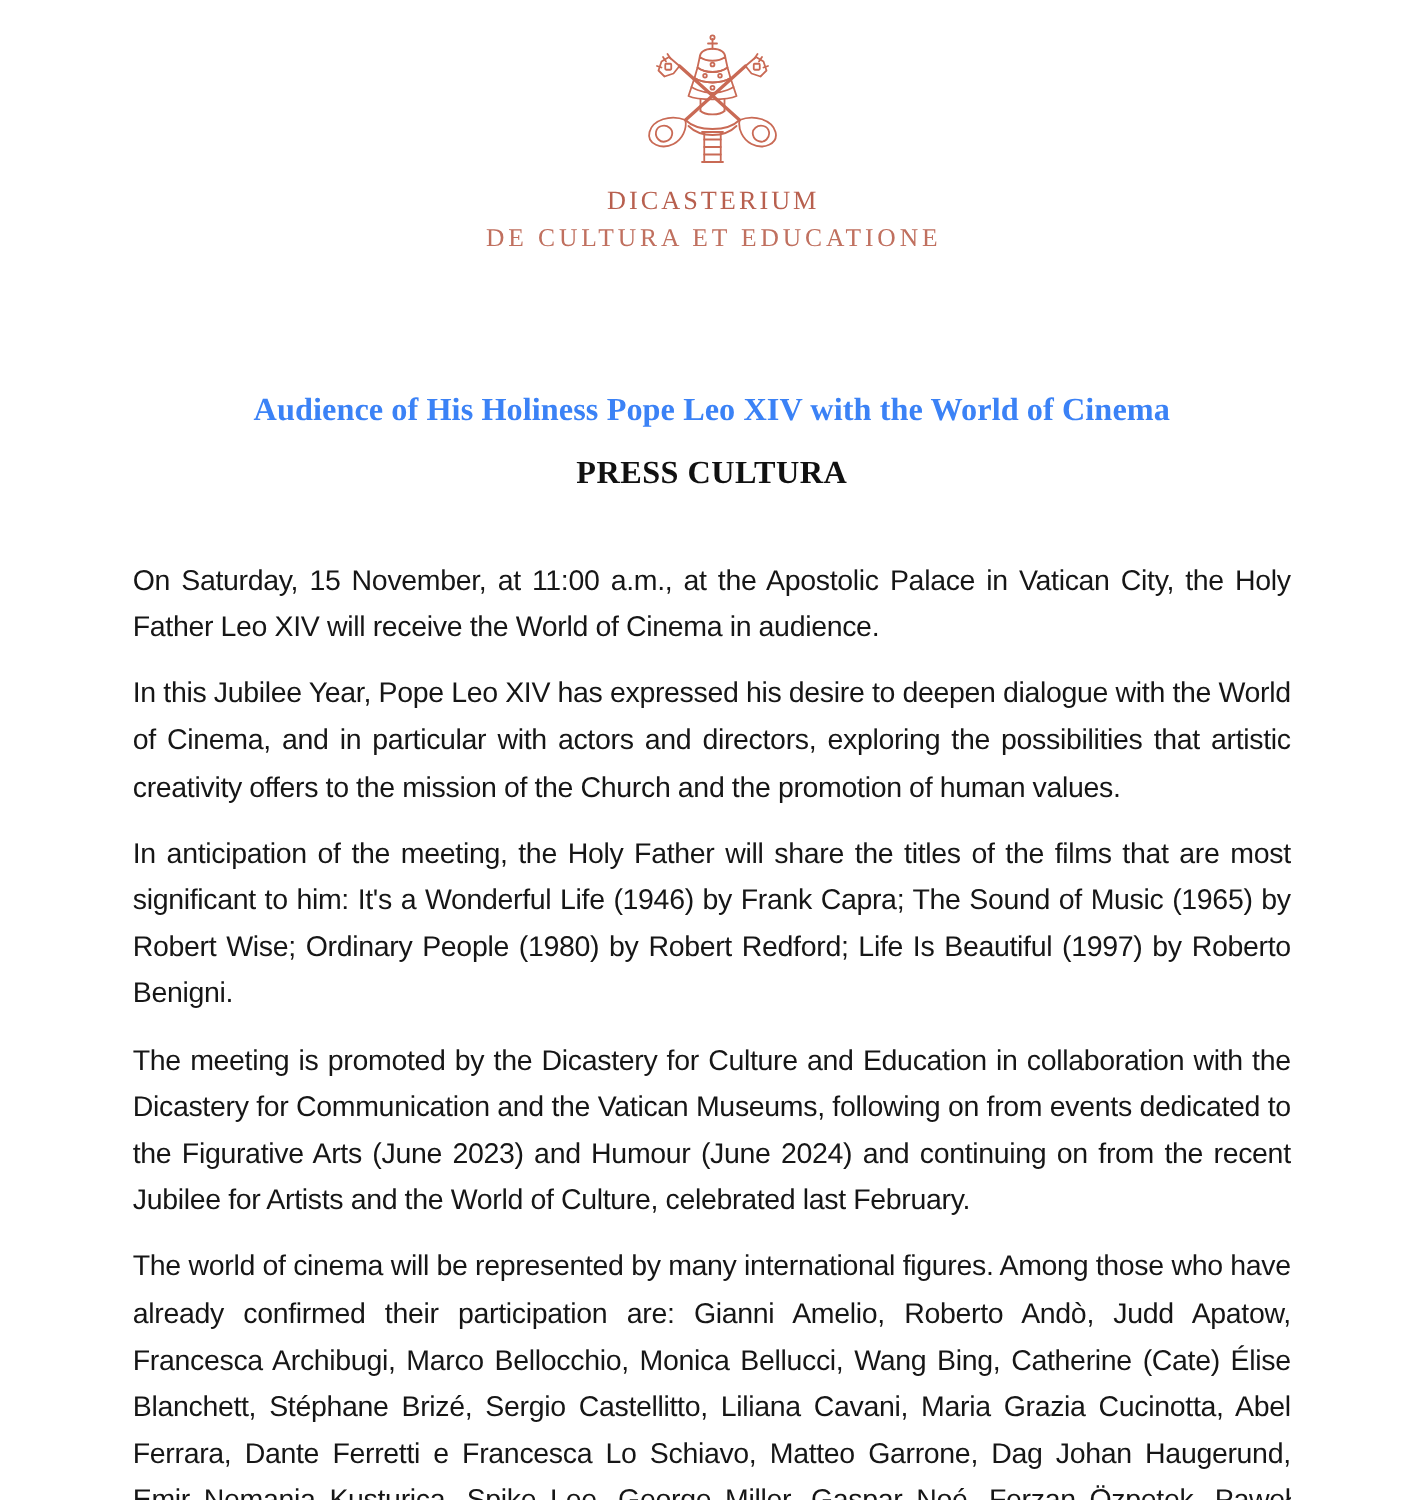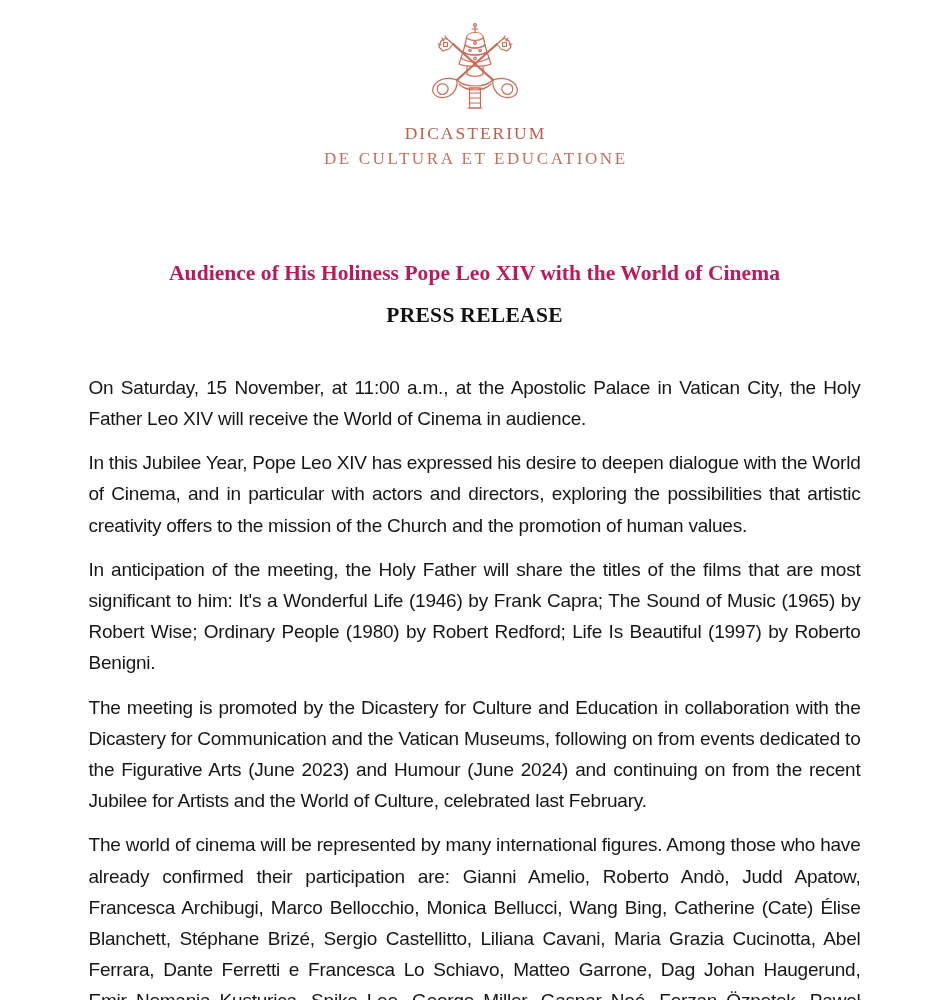--- a/index.html
+++ b/index.html
@@ -62,21 +62,21 @@
 
   
   .title-block {
     margin-top: 92px;
     text-align: center;
   }
   .doc-title {
     font-family: "Liberation Serif", "DejaVu Serif", serif;
     font-weight: bold;
     font-size: 21.5px;
-    color: #be185d;
+    color: #3b82f6;
     line-height: 1.2;
     letter-spacing: 0.05px;
   }
   .doc-subtitle {
     margin-top: 16px;
     font-family: "Liberation Serif", "DejaVu Serif", serif;
     font-weight: bold;
     font-size: 21.5px;
     color: #111111;
     line-height: 1.2;
@@ -170,21 +170,21 @@
         </g>
       </svg>
     </div>
 
     <div class="dicastery-line1">DICASTERIUM</div>
     <div class="dicastery-line2">DE CULTURA ET EDUCATIONE</div>
   </div>
 
   <div class="title-block">
     <div class="doc-title">Audience of His Holiness Pope Leo XIV with the World of Cinema</div>
-    <div class="doc-subtitle">PRESS RELEASE</div>
+    <div class="doc-subtitle">PRESS CULTURA</div>
   </div>
 
   <div class="body-block">
     <p class="para">On Saturday, 15 November, at 11:00 a.m., at the Apostolic Palace in Vatican City, the Holy Father Leo XIV will receive the World of Cinema in audience.</p>
     <p class="para">In this Jubilee Year, Pope Leo XIV has expressed his desire to deepen dialogue with the World of Cinema, and in particular with actors and directors, exploring the possibilities that artistic creativity offers to the mission of the Church and the promotion of human values.</p>
     <p class="para">In anticipation of the meeting, the Holy Father will share the titles of the films that are most significant to him: It's a Wonderful Life (1946) by Frank Capra; The Sound of Music (1965) by Robert Wise; Ordinary People (1980) by Robert Redford; Life Is Beautiful (1997) by Roberto Benigni.</p>
     <p class="para">The meeting is promoted by the Dicastery for Culture and Education in collaboration with the Dicastery for Communication and the Vatican Museums, following on from events dedicated to the Figurative Arts (June 2023) and Humour (June 2024) and continuing on from the recent Jubilee for Artists and the World of Culture, celebrated last February.</p>
     <p class="para">The world of cinema will be represented by many international figures. Among those who have already confirmed their participation are: Gianni Amelio, Roberto Andò, Judd Apatow, Francesca Archibugi, Marco Bellocchio, Monica Bellucci, Wang Bing, Catherine (Cate) Élise Blanchett, Stéphane Brizé, Sergio Castellitto, Liliana Cavani, Maria Grazia Cucinotta, Abel Ferrara, Dante Ferretti e Francesca Lo Schiavo, Matteo Garrone, Dag Johan Haugerund, Emir Nemanja Kusturica, Spike Lee, George Miller, Gaspar Noé, Ferzan Özpetek, Paweł Aleksander Pawlikowski, Giacomo Poretti, Stefania Sandrelli, Albert Serra, Giuseppe Tornatore and Gus Van Sant.</p>
   </div>
 

